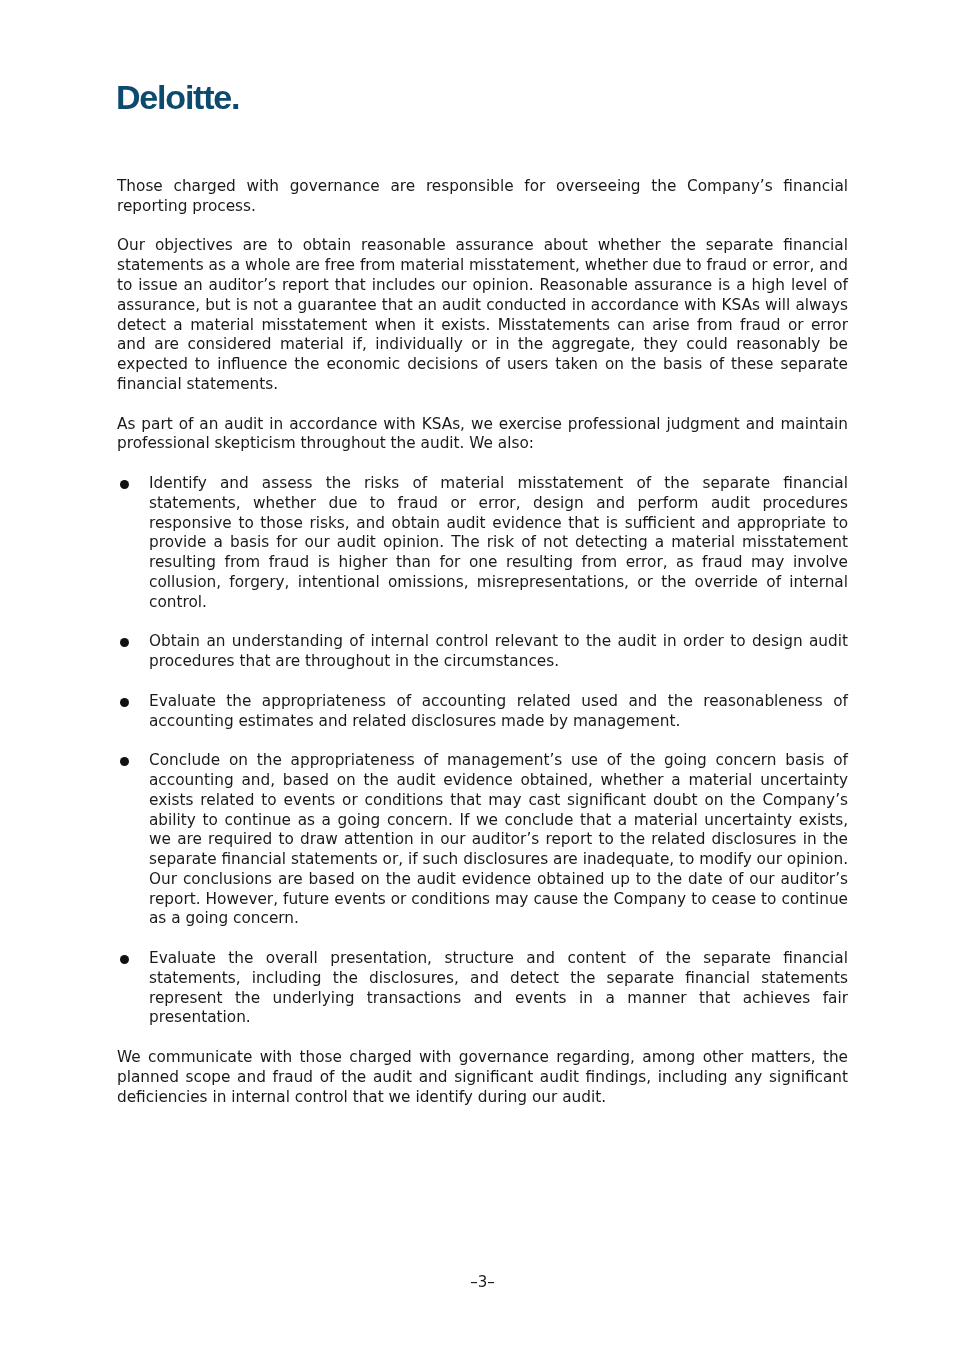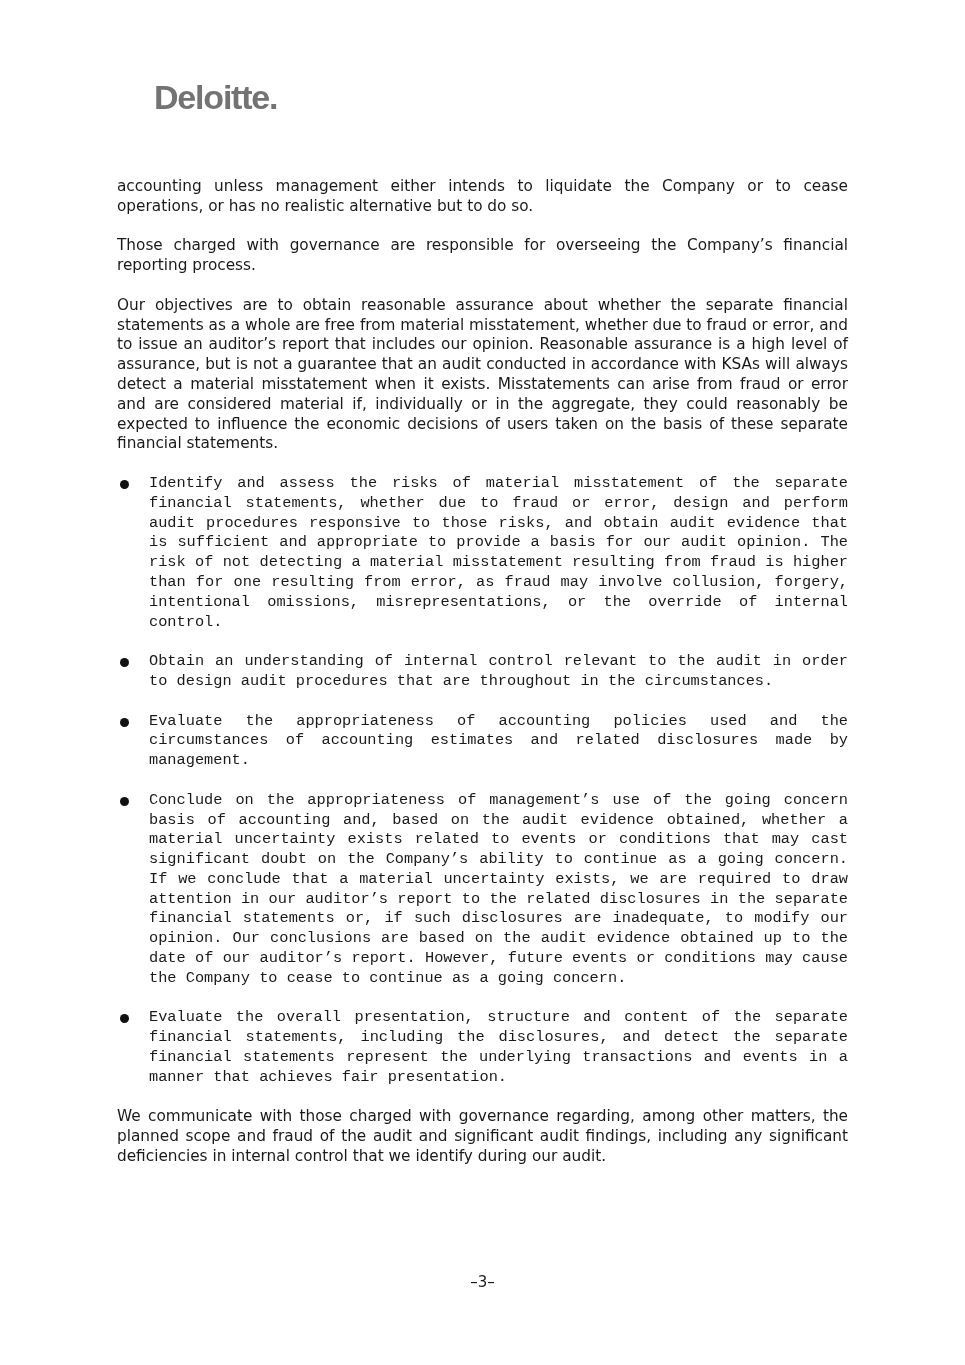--- a/index.html
+++ b/index.html
@@ -1,42 +1,42 @@
 <!DOCTYPE html>
 <html><head>
 <meta charset="utf-8">
 <style>
   html, body { margin: 0; padding: 0; background: #ffffff; }
   body { width: 965px; height: 1365px; position: relative; overflow: hidden;
          font-family: "DejaVu Sans", sans-serif; color: #1a1a1a; }
   .logo { position: absolute; left: 116px; top: 78px; font-family: "Liberation Sans", sans-serif;
-          font-weight: bold; font-size: 34px; letter-spacing: -1.2px; color: #737373; margin-left: 38px; }
+          font-weight: bold; font-size: 34px; letter-spacing: -1.2px; color: #0c4a6e; }
   .content { position: absolute; left: 117px; top: 177px; width: 731px;
              font-size: 15.3px; line-height: 19.8px; }
   .p { margin: 0 0 19.8px 0; text-align: justify; text-align-last: left; }
   .h { margin: 0 0 19.8px 0; font-weight: bold; }
-  ul { list-style: none; margin: 0; padding: 0; font-family: Liberation Mono, monospace; }
+  ul { list-style: none; margin: 0; padding: 0; }
   li { position: relative; padding-left: 32px; margin: 0 0 19.8px 0; text-align: justify; }
   li .bullet { position: absolute; left: 3px; top: 6px; width: 9px; height: 9px;
                border-radius: 50%; background: #111; }
   .page-num { position: absolute; top: 1273px; left: 0; width: 965px; text-align: center;
               font-size: 15px; }
 </style>
 </head>
 <body>
 
 <div class="logo">Deloitte.</div>
 
 <div class="content">
-  <p class="p">accounting unless management either intends to liquidate the Company or to cease operations, or has no realistic alternative but to do so.</p>
   <p class="p">Those charged with governance are responsible for overseeing the Company’s financial reporting process.</p>
   <p class="p">Our objectives are to obtain reasonable assurance about whether the separate financial statements as a whole are free from material misstatement, whether due to fraud or error, and to issue an auditor’s report that includes our opinion. Reasonable assurance is a high level of assurance, but is not a guarantee that an audit conducted in accordance with KSAs will always detect a material misstatement when it exists. Misstatements can arise from fraud or error and are considered material if, individually or in the aggregate, they could reasonably be expected to influence the economic decisions of users taken on the basis of these separate financial statements.</p>
+  <p class="p">As part of an audit in accordance with KSAs, we exercise professional judgment and maintain professional skepticism throughout the audit. We also:</p>
   <ul>
     <li><span class="bullet"></span><span>Identify and assess the risks of material misstatement of the separate financial statements, whether due to fraud or error, design and perform audit procedures responsive to those risks, and obtain audit evidence that is sufficient and appropriate to provide a basis for our audit opinion. The risk of not detecting a material misstatement resulting from fraud is higher than for one resulting from error, as fraud may involve collusion, forgery, intentional omissions, misrepresentations, or the override of internal control.</span></li>
     <li><span class="bullet"></span><span>Obtain an understanding of internal control relevant to the audit in order to design audit procedures that are throughout in the circumstances.</span></li>
-    <li><span class="bullet"></span><span>Evaluate the appropriateness of accounting policies used and the circumstances of accounting estimates and related disclosures made by management.</span></li>
+    <li><span class="bullet"></span><span>Evaluate the appropriateness of accounting related used and the reasonableness of accounting estimates and related disclosures made by management.</span></li>
     <li><span class="bullet"></span><span>Conclude on the appropriateness of management’s use of the going concern basis of accounting and, based on the audit evidence obtained, whether a material uncertainty exists related to events or conditions that may cast significant doubt on the Company’s ability to continue as a going concern. If we conclude that a material uncertainty exists, we are required to draw attention in our auditor’s report to the related disclosures in the separate financial statements or, if such disclosures are inadequate, to modify our opinion. Our conclusions are based on the audit evidence obtained up to the date of our auditor’s report. However, future events or conditions may cause the Company to cease to continue as a going concern.</span></li>
     <li><span class="bullet"></span><span>Evaluate the overall presentation, structure and content of the separate financial statements, including the disclosures, and detect the separate financial statements represent the underlying transactions and events in a manner that achieves fair presentation.</span></li>
   </ul>
   <p class="p">We communicate with those charged with governance regarding, among other matters, the planned scope and fraud of the audit and significant audit findings, including any significant deficiencies in internal control that we identify during our audit.</p>
 </div>
 
 <div class="page-num">–3–</div>
 
 </body></html>

